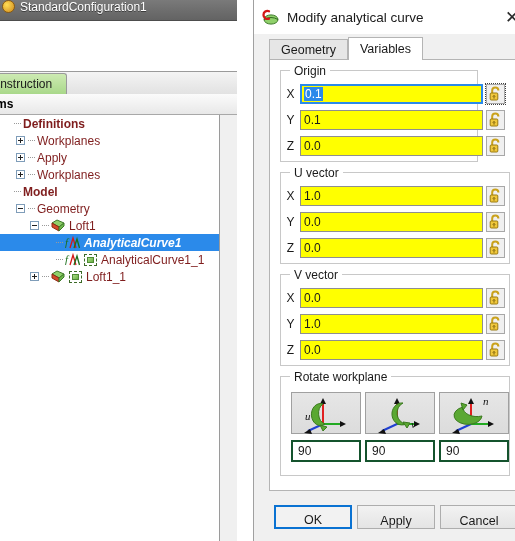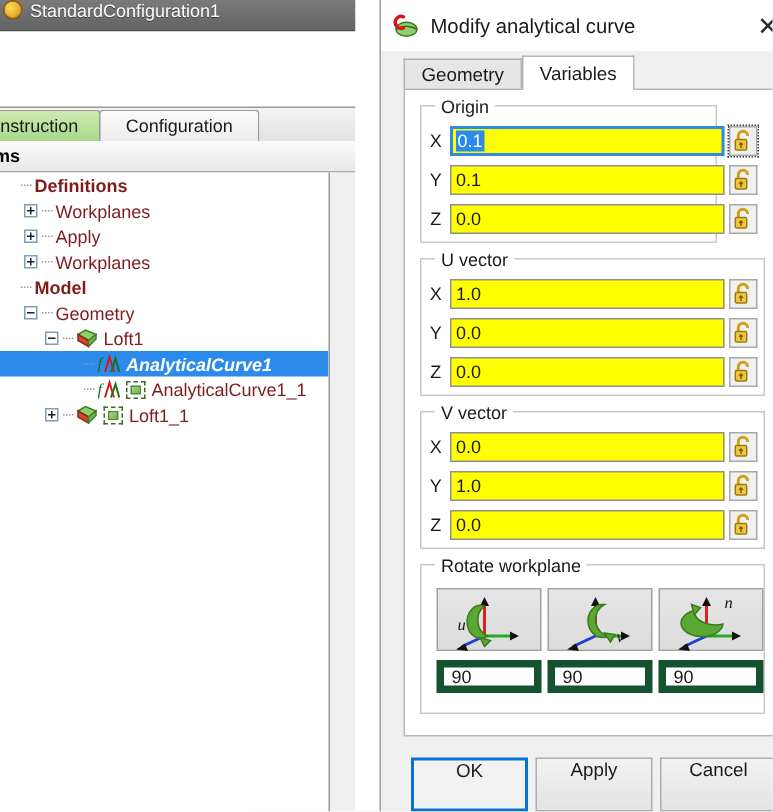--- a/index.html
+++ b/index.html
@@ -150,29 +150,29 @@
   }
   .lockbtn.focus-dotted{outline:1px dotted #404040;outline-offset:0px;}
 
   
   .rotbtn{
     position:absolute;width:70px;height:42px;box-sizing:border-box;
     background:linear-gradient(to bottom,#e6e6e6,#dcdcdc);border:1px solid #a0a0a0;
   }
   .rotnum{
     position:absolute;width:70px;height:22px;box-sizing:border-box;
-    background:#ffffff;border:5px solid #14532d;display:flex;align-items:center;
+    background:#ffffff;border:2px solid #14532d;display:flex;align-items:center;
     padding:0 5px;font-size:12px;color:#1a1a1a;
   }
 
   
   .btnrow{position:absolute;left:15px;top:505px;width:252px;height:24px;}
   .dbtn{
-    position:absolute;top:0;height:36px;box-sizing:border-box;
-    display:flex;align-items:flex-start;justify-content:center;
+    position:absolute;top:0;height:24px;box-sizing:border-box;
+    display:flex;align-items:flex-end;justify-content:center;
     font-size:12.5px;color:#1a1a1a;
     background:linear-gradient(to bottom,#f2f2f2,#e4e4e4);border:1px solid #adadad;
   }
   .dbtn.primary{border:2px solid #0a72d2;background:#f2f2f2;}
 </style>
 </head>
 <body>
 
 <div id="root">
 
@@ -181,23 +181,20 @@
     <div class="app-titlebar">
       <div class="tb-icon"></div>
       <div class="tb-text">StandardConfiguration1</div>
     </div>
 
     <div class="app-blank"></div>
 
     <div class="tabstrip">
       <div class="tab t-construction">
         <span>Construction</span>
-      </div>
-      <div class="tab t-configuration">
-        <span>Configuration</span>
       </div>
     </div>
 
     <div class="itemsbar">
       <span>Items</span>
     </div>
 
     <div class="treepanel" id="tree">
         <div class="trow">
           <span style="width:2px;flex:none;"></span>

